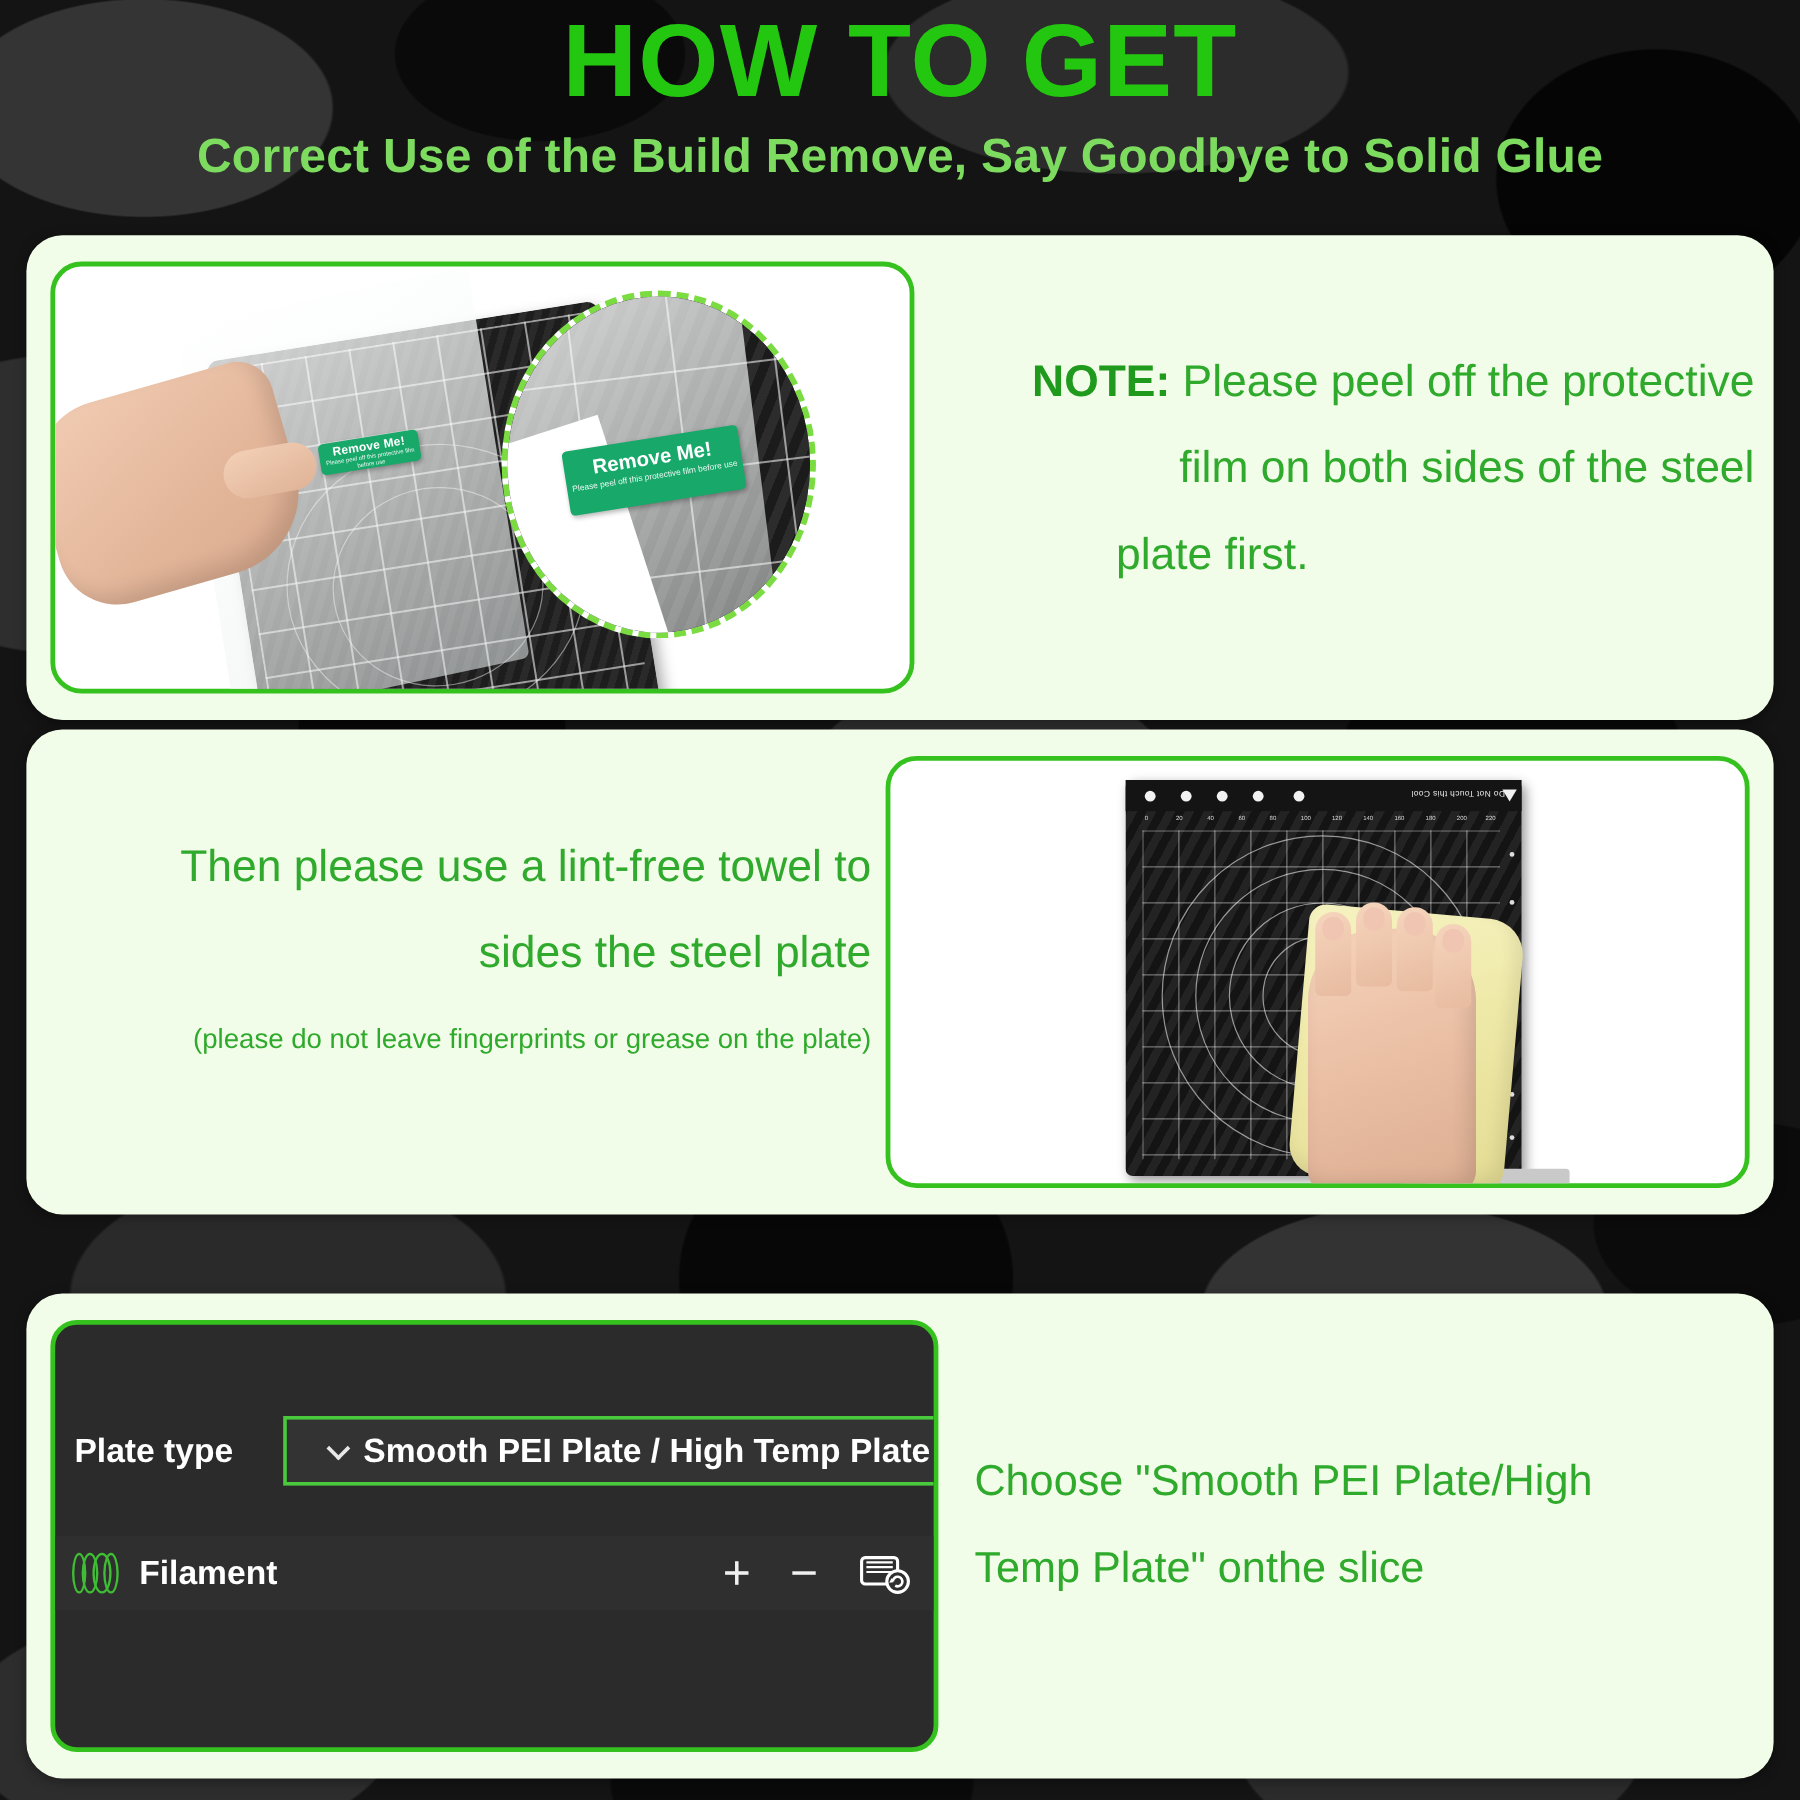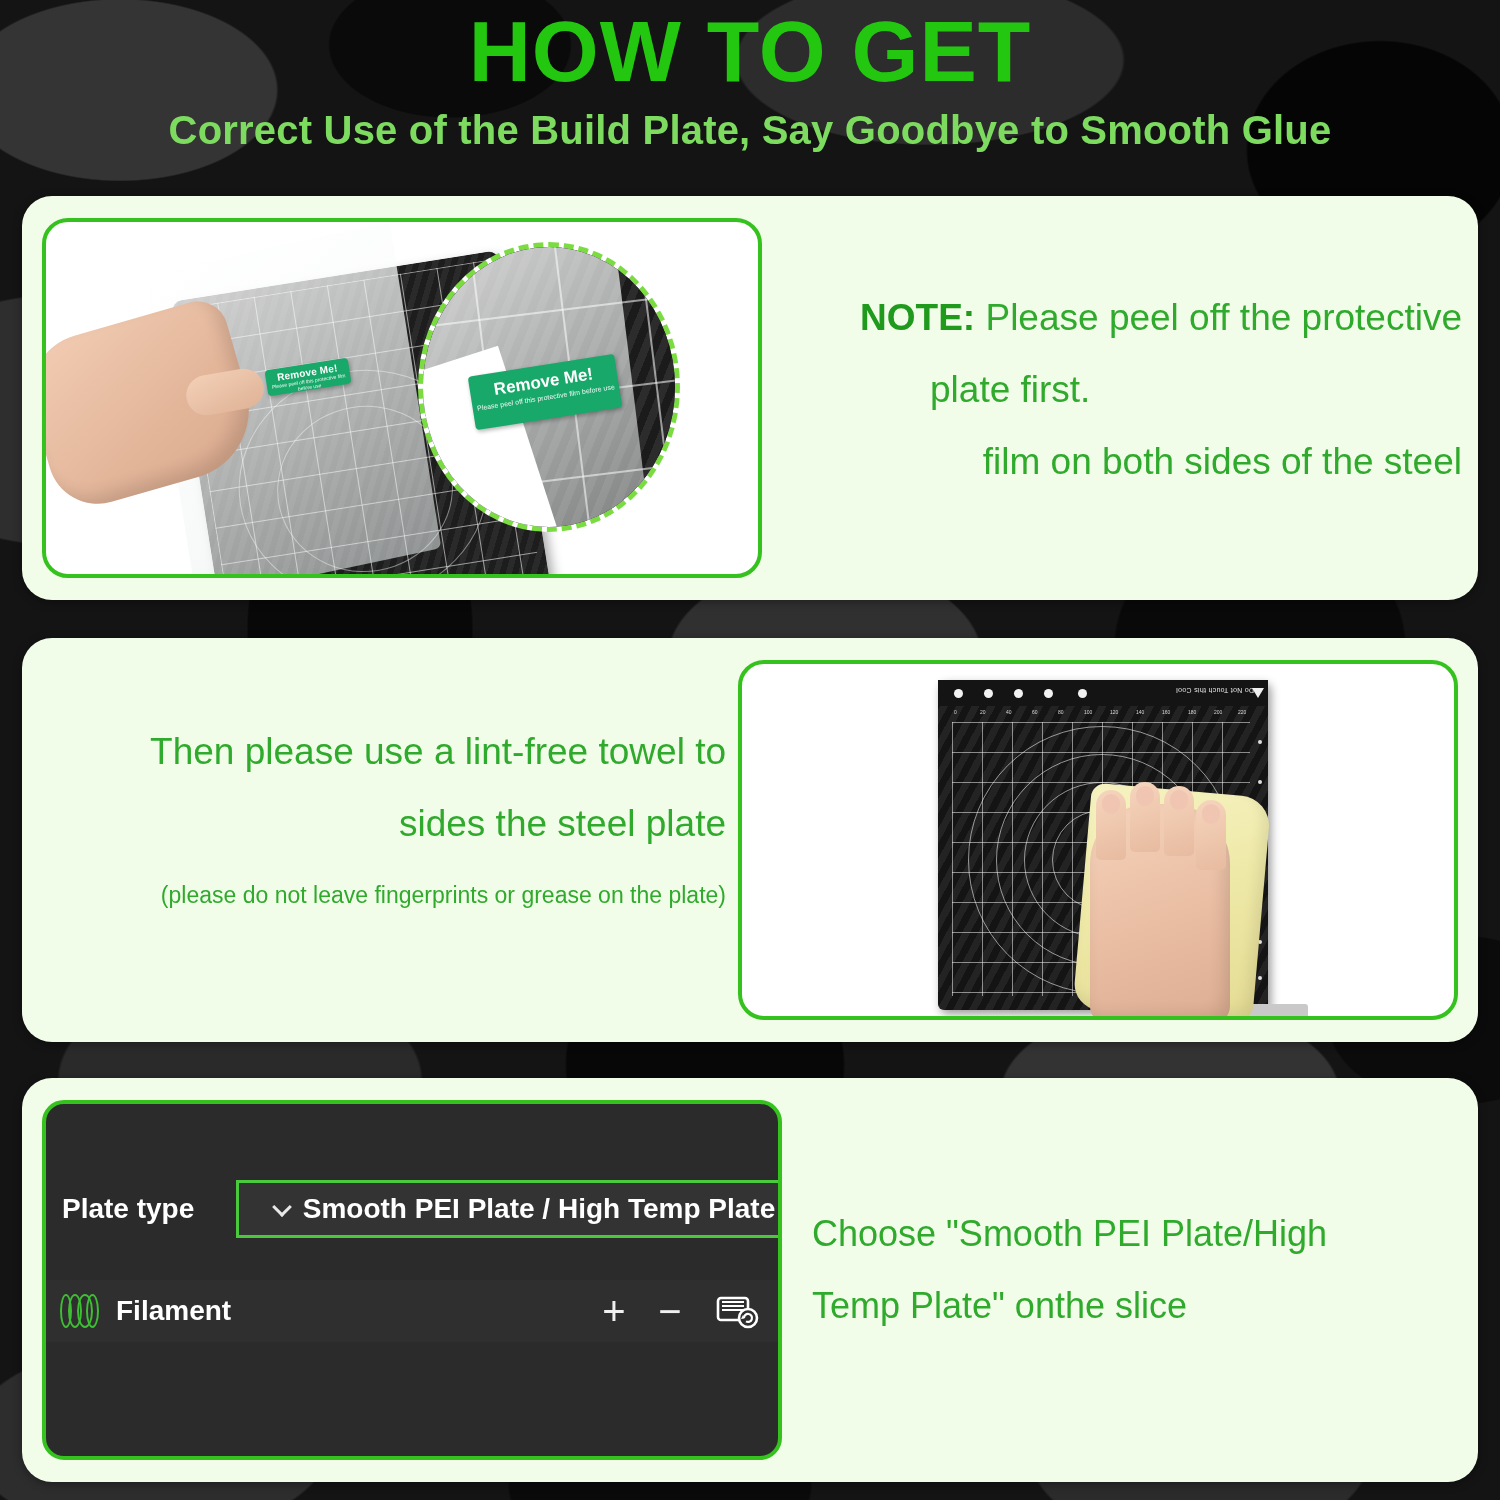--- a/index.html
+++ b/index.html
@@ -72,21 +72,21 @@
   .card {
     position: absolute;
     left: 22px;
     width: 1456px;
     background: #f2fde9;
     border-radius: 30px;
     z-index: 4;
     box-shadow: 0 2px 10px rgba(0,0,0,0.35);
   }
   #card1 { top: 196px;  height: 404px; }
-  #card2 { top: 638px;  height: 404px; }
+  #card2 { top: 608px;  height: 404px; }
   #card3 { top: 1078px; height: 404px; }
 
   .photo {
     position: absolute;
     background: #ffffff;
     border: 4px solid #35c21f;
     border-radius: 26px;
     overflow: hidden;
   }
 
@@ -362,21 +362,21 @@
   .note3-line { font-size: 36px; color: #2faa2c; line-height: 2.0; white-space: nowrap; }
 </style>
 </head>
 <body>
 
 <div id="page">
   <div class="camo"></div>
 
   <div class="header">
     <div class="title">HOW TO GET</div>
-    <div class="subtitle">Correct Use of the Build Plate, Say Goodbye to Smooth Glue</div>
+    <div class="subtitle">Correct Use of the Build Remove, Say Goodbye to Solid Glue</div>
   </div>
 
   <div class="card" id="card1">
 
     <div class="photo" id="photo1">
       <div class="p1-plate">
         <div class="p1-grid"></div>
         <div class="p1-circ" style="left:36px; top:96px; width:250px; height:230px;"></div>
         <div class="p1-circ" style="left:74px; top:132px; width:176px; height:166px;"></div>
       </div>
@@ -396,22 +396,22 @@
         <div class="mag-white"></div>
         <div class="sticker" id="sticker-big">
           <div class="s-main">Remove Me!</div>
           <div class="s-sub">Please peel off this protective film before use</div>
         </div>
       </div>
     </div>
 
     <div id="note1">
       <div class="note-line bold-lead"><b>NOTE:</b><span> Please peel off the protective</span></div>
+      <div class="note-line note-right">film on both sides of the steel</div>
       <div class="note-line" style="text-align:left; padding-left:118px;">plate first.</div>
-      <div class="note-line note-right">film on both sides of the steel</div>
     </div>
   </div>
 
   <div class="card" id="card2">
 
     <div id="note2">
       <div class="note-line">Then please use a lint-free towel to</div>
       <div class="note-line note-right">sides the steel plate</div>
       <div class="note-sub">(please do not leave fingerprints or grease on the plate)</div>
     </div>

